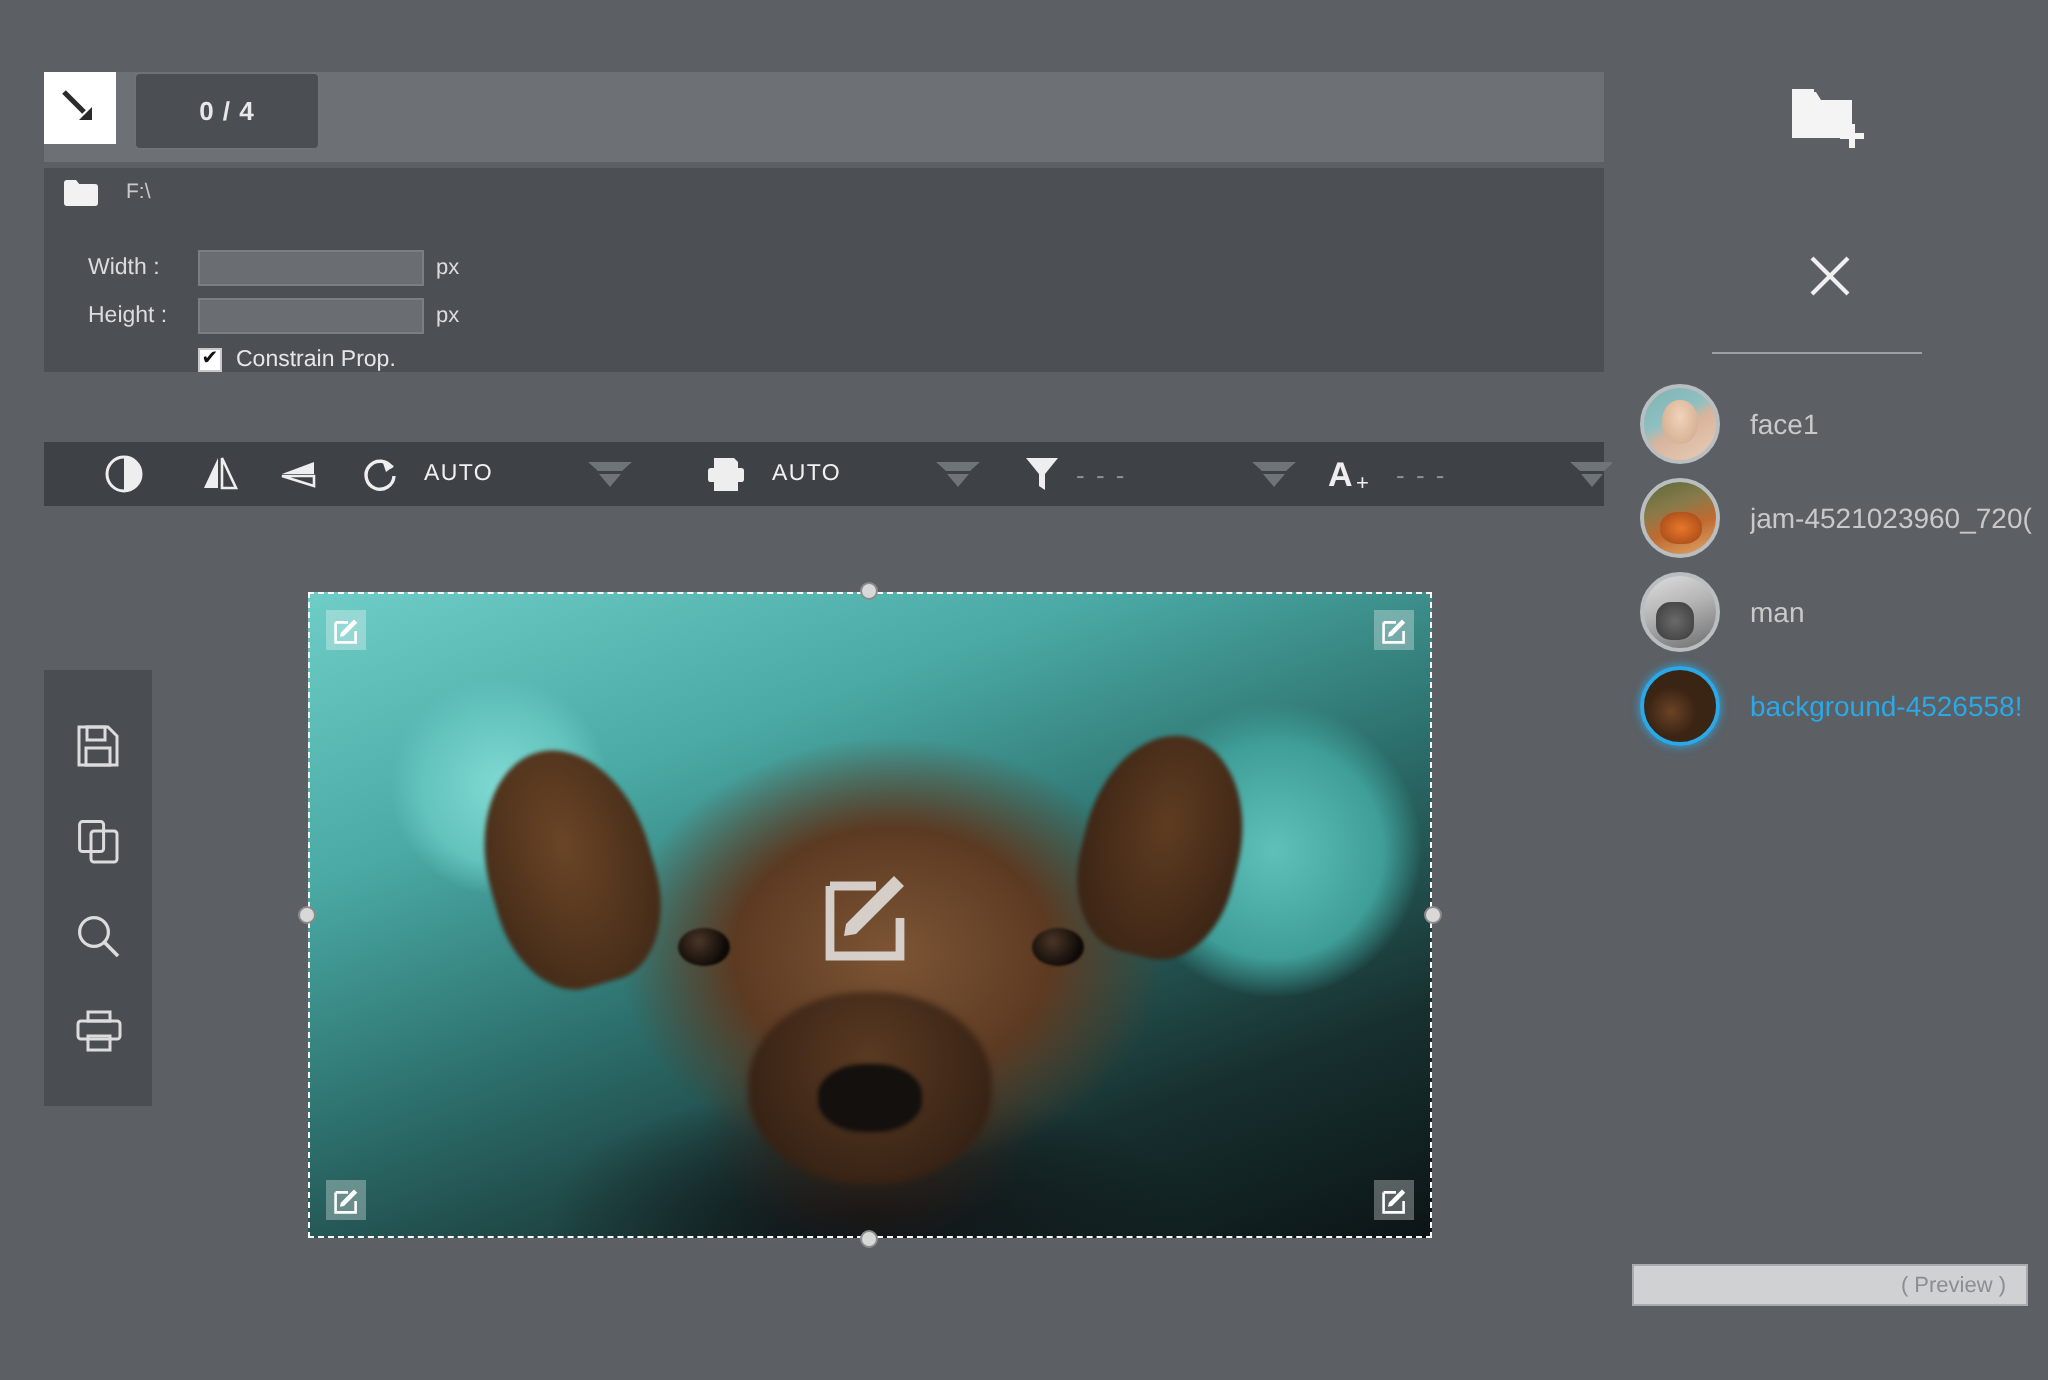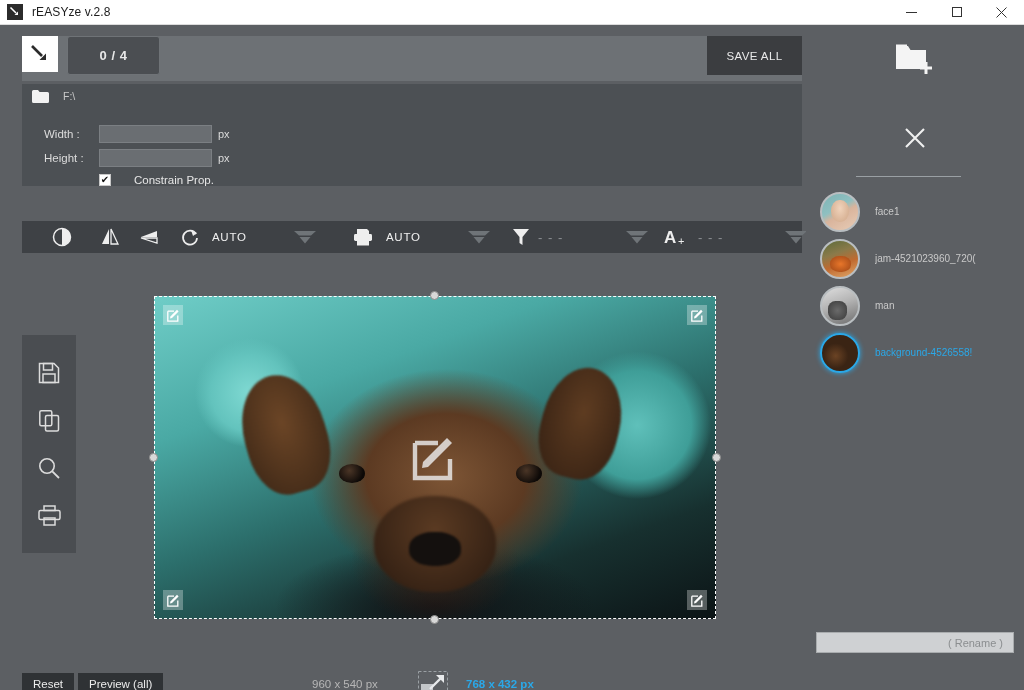--- a/index.html
+++ b/index.html
@@ -83,21 +83,21 @@
     color: #f0f0f0; font-size: 11px; padding: 0 4px;
     font-family: "Liberation Sans", sans-serif;
   }
   .lblrow .px { margin-left: 6px; color: #dcdcdc; font-size: 11px; }
   .cprow { display: flex; align-items: center; margin-left: 77px; margin-top: 7px; }
   .cbox {
     width: 12px; height: 12px; background: #ffffff; border: 1px solid #c8c8c8;
     display: flex; align-items: center; justify-content: center;
     color: #111; font-size: 10px; line-height: 1;
   }
-  .cprow .ct { margin-left: 23px; color: #e6e6e6; font-size: 11.5px; }
+  .cprow .ct { margin-left: 7px; color: #e6e6e6; font-size: 11.5px; }
 
   .sec-quick { width: 255px; }
   .qs-title {
     position: absolute; left: 62px; top: 21px; color: #e4e4e4;
     font-size: 11.5px; letter-spacing: .9px;
   }
   .qs-caret { position: absolute; left: 158px; top: 23px; }
   .qs-track {
     position: absolute; left: 21px; top: 63px; width: 145px; height: 4px;
     background: #e2e2e2; border-radius: 1px;
@@ -253,21 +253,21 @@
   #filelist { position: absolute; left: 0; top: 163px; width: 218px; }
   .frow {
     position: relative; height: 47px; display: flex; align-items: center;
   }
   .fthumb {
     width: 40px; height: 40px; border-radius: 50%; margin-left: 14px;
     border: 2px solid #b9bec1; overflow: hidden; position: relative; flex: 0 0 auto;
   }
   .frow.sel .fthumb { border-color: #2aa8e8; box-shadow: 0 0 5px #2aa8e8; }
   .fname {
-    margin-left: 15px; font-size: 10px; color: #c9c9c9;
+    margin-left: 15px; font-size: 14px; color: #c9c9c9;
     white-space: nowrap; overflow: hidden;
   }
   .frow.sel .fname { color: #2aa8e8; }
 
   .th-face1 { background: linear-gradient(150deg,#7db3b4 0%,#8fc0c1 40%,#d9b49c 55%,#e8cdb7 100%); }
   .th-face1::after { content:""; position:absolute; left:26%; top:18%; width:48%; height:62%;
     background: radial-gradient(ellipse at 50% 38%, #f0d3bb, #cfa687); border-radius:48%; }
   .th-jam { background: linear-gradient(160deg,#5b6b3a 0%,#8a7a4a 35%,#c06a30 62%,#e0a86a 100%); }
   .th-jam::after { content:""; position:absolute; left:22%; top:42%; width:58%; height:46%;
     background: radial-gradient(ellipse,#e8762a,#9c4516); border-radius:44%; }
@@ -288,56 +288,33 @@
   #renamebox .ph {
     color: #8b8e90; font-size: 11px; margin-right: 10px;
   }
   svg { display: block; }
 </style>
 </head>
 <body>
 
 <div id="app">
 
-  <div id="titlebar">
-    <div class="app-glyph">
-      <svg width="12" height="12" viewBox="0 0 12 12">
-        <path d="M1.5 1.5 L7 7" stroke="#fff" stroke-width="1.6" fill="none"></path>
-        <path d="M9 9 L5.5 9 L9 5.5 Z" fill="#fff"></path>
-      </svg>
-    </div>
-    <div class="ttl">rEASYze v.2.8</div>
-    <div id="wincontrols">
-      <div>
-          <span class="min-g"></span>
-        </div>
-      <div>
-          <span class="max-g"></span>
-        </div>
-      <div>
-        <svg width="11" height="11" viewBox="0 0 11 11">
-          <path d="M0.5 0.5 L10.5 10.5 M10.5 0.5 L0.5 10.5" stroke="#333" stroke-width="1" fill="none"></path>
-        </svg>
-      </div>
-    </div>
-  </div>
 
   <div id="body">
 
     <div id="leftcol">
 
       <div id="hdrstrip">
         <div id="logo-tile">
           <svg width="24" height="24" viewBox="0 0 24 24">
             <path d="M4 4 L14 14" stroke="#2b2b2b" stroke-width="2.6" fill="none"></path>
             <path d="M18 18 L11.5 18 L18 11.5 Z" fill="#2b2b2b"></path>
           </svg>
         </div>
         <div id="count-box">0 / 4</div>
-        <div id="saveall">SAVE ALL</div>
       </div>
 
       <div id="pathrow">
         <span class="fo">
           <svg width="17" height="13" viewBox="0 0 17 13">
             <path d="M0 1.5 A1.5 1.5 0 0 1 1.5 0 H6 L7.6 2 H15.5 A1.5 1.5 0 0 1 17 3.5 V11.5 A1.5 1.5 0 0 1 15.5 13 H1.5 A1.5 1.5 0 0 1 0 11.5 Z" fill="#f2f2f2"></path>
           </svg>
         </span>
         <span class="pt">F:\</span>
       </div>
@@ -519,34 +496,20 @@
               <svg width="46" height="46" viewBox="0 0 46 46">
                 <path d="M3 8 H26 M3 8 V43 H38 V24" fill="none" stroke="rgba(235,235,235,.82)" stroke-width="4.4"></path>
                 <path d="M16 32 L40 8 L35 3 L11 27 L10 33 Z" fill="rgba(235,235,235,.82)"></path>
               </svg>
             </span>
           </div>
         </div>
 
       </div>
 
-      <div id="bottombar">
-        <div class="btn-dk" id="btn-reset">Reset</div>
-        <div class="btn-dk" id="btn-preview">Preview (all)</div>
-        <div id="dim-orig">960 x 540 px</div>
-        <div id="dim-icon">
-          <svg width="30" height="28" viewBox="0 0 30 28">
-            <rect x="0.5" y="0.5" width="29" height="27" fill="none" stroke="#9aa0a4" stroke-width="1" stroke-dasharray="3 2"></rect>
-            <rect x="3" y="13" width="12" height="12" fill="#c3c6c9"></rect>
-            <path d="M12 18 L24 6" stroke="#e8eaec" stroke-width="2.4" fill="none"></path>
-            <path d="M18 4 H26 V12 Z" fill="#e8eaec"></path>
-          </svg>
-        </div>
-        <div id="dim-new">768 x 432 px</div>
-      </div>
     </div>
 
     <div id="rightcol">
       <div id="addfolder">
         <svg width="42" height="36" viewBox="0 0 42 36">
           <path d="M2 4 H14 L16.5 8 H32 V27 H2 Z" fill="#f4f4f4"></path>
           <path d="M2 2.5 H13 V5 H2 Z" fill="#f4f4f4"></path>
           <path d="M32 20 V32 M26 26 H38" stroke="#f4f4f4" stroke-width="3" fill="none"></path>
         </svg>
       </div>
@@ -570,17 +533,17 @@
           <span class="fthumb th-man"></span>
           <span class="fname">man</span>
         </div>
         <div class="frow sel">
           <span class="fthumb th-bg"></span>
           <span class="fname">background-4526558!</span>
         </div>
       </div>
 
       <div id="renamebox">
-        <span class="ph">( Rename )</span>
+        <span class="ph">( Preview )</span>
       </div>
     </div>
   </div>
 </div>
 
 </body></html>

